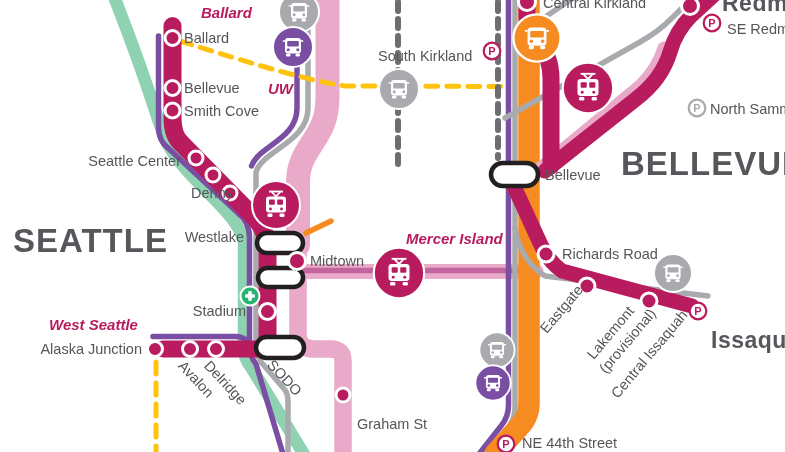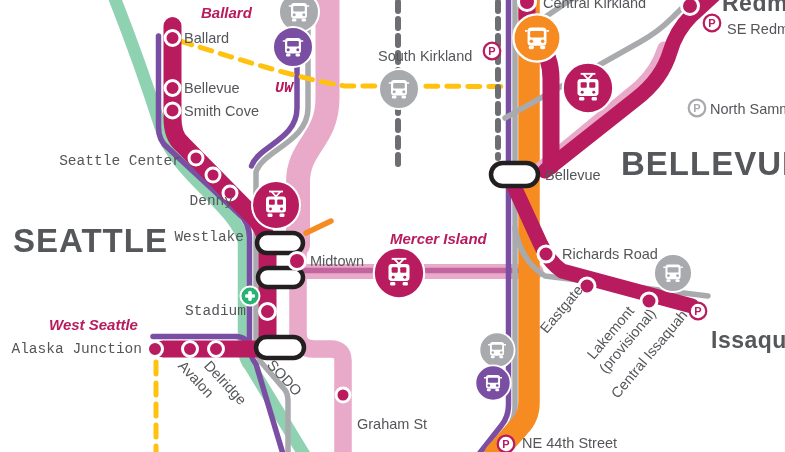--- a/index.html
+++ b/index.html
@@ -4,21 +4,21 @@
 <style>
   html,body{margin:0;padding:0;background:#fff;}
   #stage{position:relative;width:785px;height:452px;overflow:hidden;background:#fff;
          font-family:"Liberation Sans",sans-serif;}
   svg{position:absolute;left:0;top:0;}
   .ln{fill:none;stroke-linecap:round;stroke-linejoin:round;}
   .station{fill:var(--crimson);stroke:#fff;stroke-width:3;}
   .pill{fill:#fff;stroke:var(--pill_border);stroke-width:4.5;}
   .lbl{position:absolute;font-size:14.5px;font-weight:500;line-height:18px;color:var(--text);
        white-space:nowrap;}
-  .r{text-align:right;font-family:Liberation Mono, monospace;}
+  .r{text-align:right;}
   .it{font-style:italic;font-weight:600;color:var(--crimson);font-size:15px;}
   .city{font-weight:bold;color:var(--city);font-size:33px;line-height:36px;letter-spacing:1px;}
   .city-sm{font-weight:bold;color:var(--city);font-size:23px;line-height:26px;letter-spacing:.5px;}
   .rot-up{transform:rotate(-50deg);transform-origin:0 50%;}
   .rot-dn{transform:rotate(47deg);transform-origin:0 50%;}
   svg text{font-family:"Liberation Sans",sans-serif;}
 </style>
 </head>
 <body>
 
@@ -151,36 +151,36 @@
   </g>
 </svg>
 
 <div class="lbl it" style="left:201px;top:4px;">Ballard</div>
 <div class="lbl" style="left:184px;top:29px;">Ballard</div>
 <div class="lbl" style="left:184px;top:79px;">Bellevue</div>
 <div class="lbl" style="left:184px;top:102px;">Smith Cove</div>
 <div class="lbl it r" style="right:492px;top:80px;">UW</div>
 
 <div class="lbl r" style="right:604px;top:152px;">Seattle Center</div>
-<div class="lbl r" style="right:552px;top:192px;text-align:center;">Denny</div>
+<div class="lbl r" style="right:552px;top:184px;text-align:center;">Denny</div>
 <div class="lbl r" style="right:541px;top:228px;">Westlake</div>
 <div class="lbl" style="left:310px;top:252px;">Midtown</div>
 <div class="lbl r" style="right:539px;top:302px;text-align:center;">Stadium</div>
 <div class="lbl rot-dn" style="left:270px;top:353px;">SODO</div>
 <div class="lbl" style="left:357px;top:386px;margin-top:29px;">Graham St</div>
 
 <div class="lbl city" style="left:13px;top:223px;">SEATTLE</div>
 <div class="lbl r" style="right:643px;top:340px;">Alaska Junction</div>
 <div class="lbl it" style="left:49px;top:316px;">West Seattle</div>
 <div class="lbl rot-dn" style="left:181px;top:354px;">Avalon</div>
 <div class="lbl rot-dn" style="left:207px;top:354px;">Delridge</div>
 
 <div class="lbl" style="left:378px;top:47px;">South Kirkland</div>
 <div class="lbl" style="left:543px;top:-6px;">Central Kirkland</div>
-<div class="lbl it" style="left:390px;top:230px;">Mercer Island</div>
+<div class="lbl it" style="left:406px;top:230px;">Mercer Island</div>
 
 <div class="lbl" style="left:545px;top:166px;">Bellevue</div>
 <div class="lbl city" style="left:621px;top:146px;">BELLEVUE</div>
 <div class="lbl" style="left:562px;top:245px;">Richards Road</div>
 
 <div class="lbl rot-up" style="left:543px;top:322px;">Eastgate</div>
 <div class="lbl rot-up" style="left:590px;top:348px;">Lakemont</div>
 <div class="lbl rot-up" style="left:602px;top:362px;">(provisional)</div>
 <div class="lbl rot-up" style="left:614px;top:387px;">Central Issaquah</div>
 <div class="lbl city-sm" style="left:711px;top:327px;">Issaquah</div>

